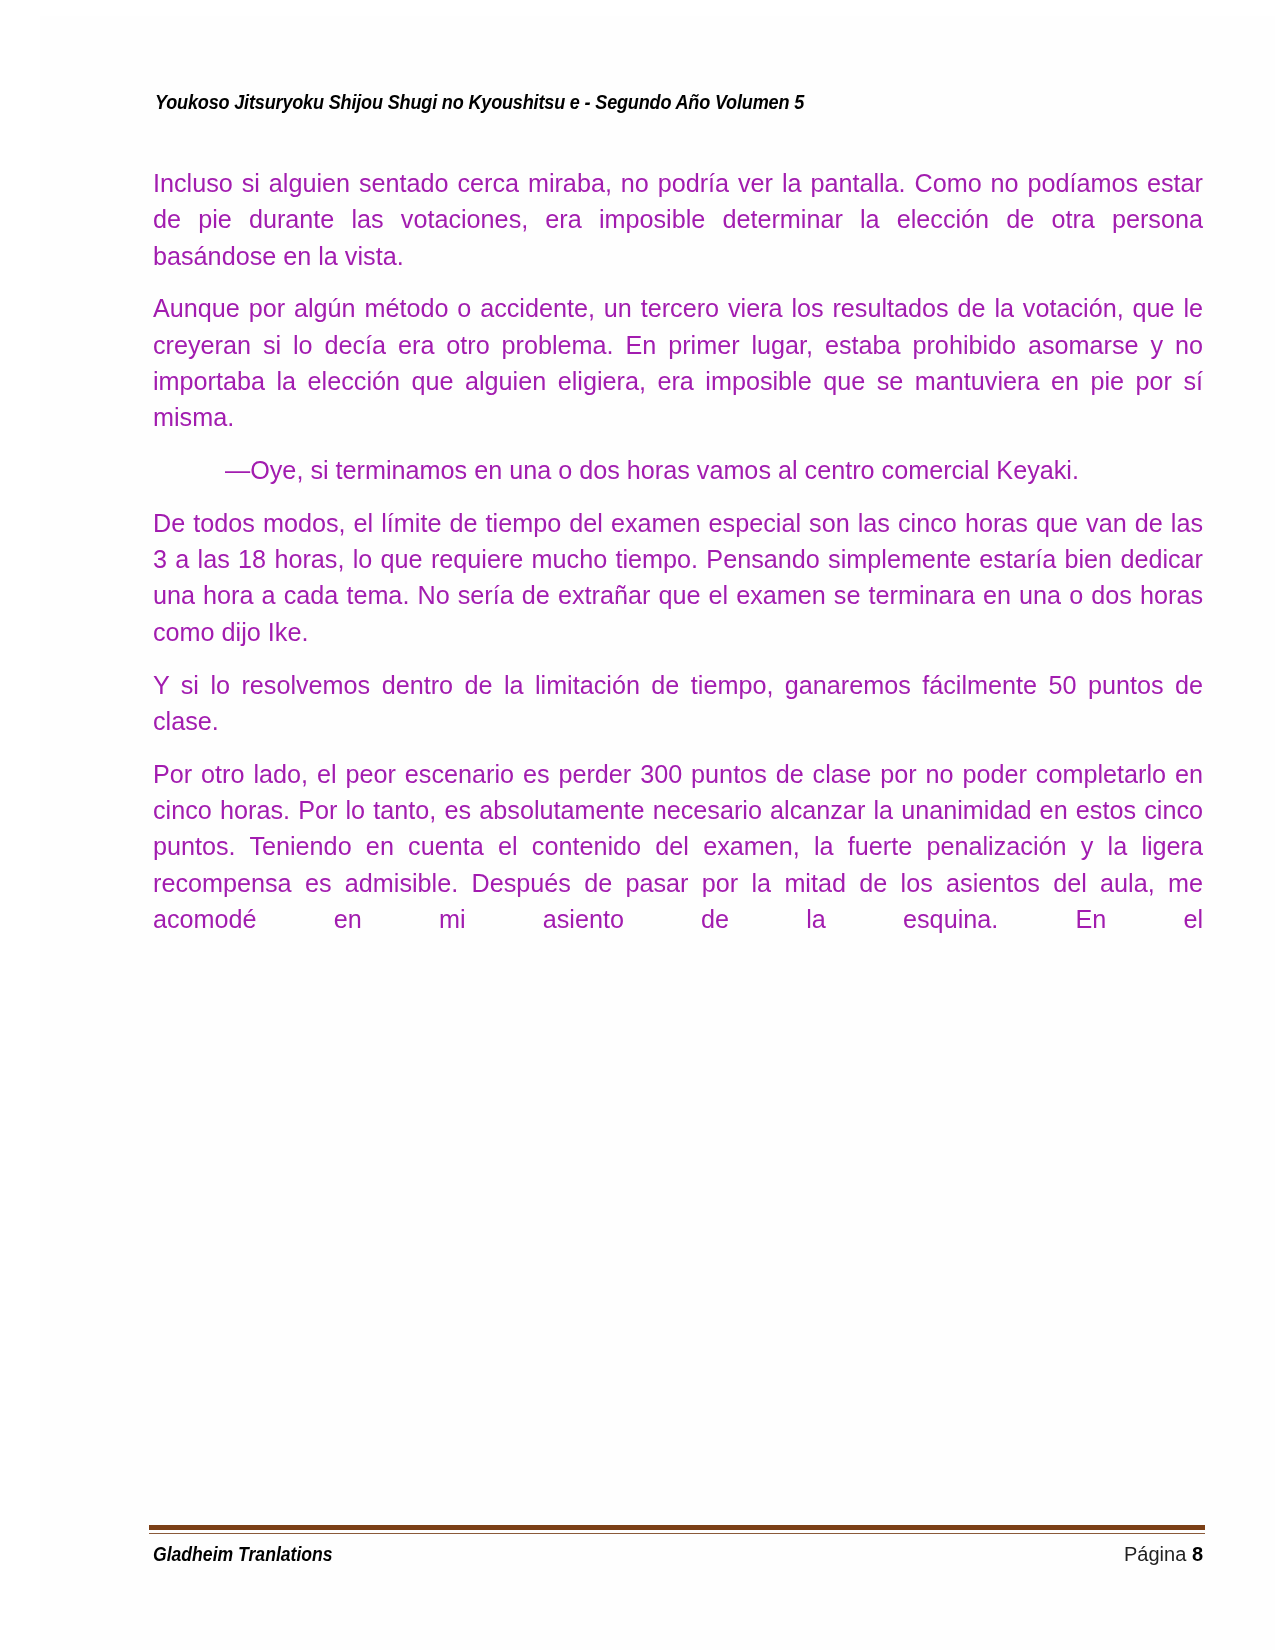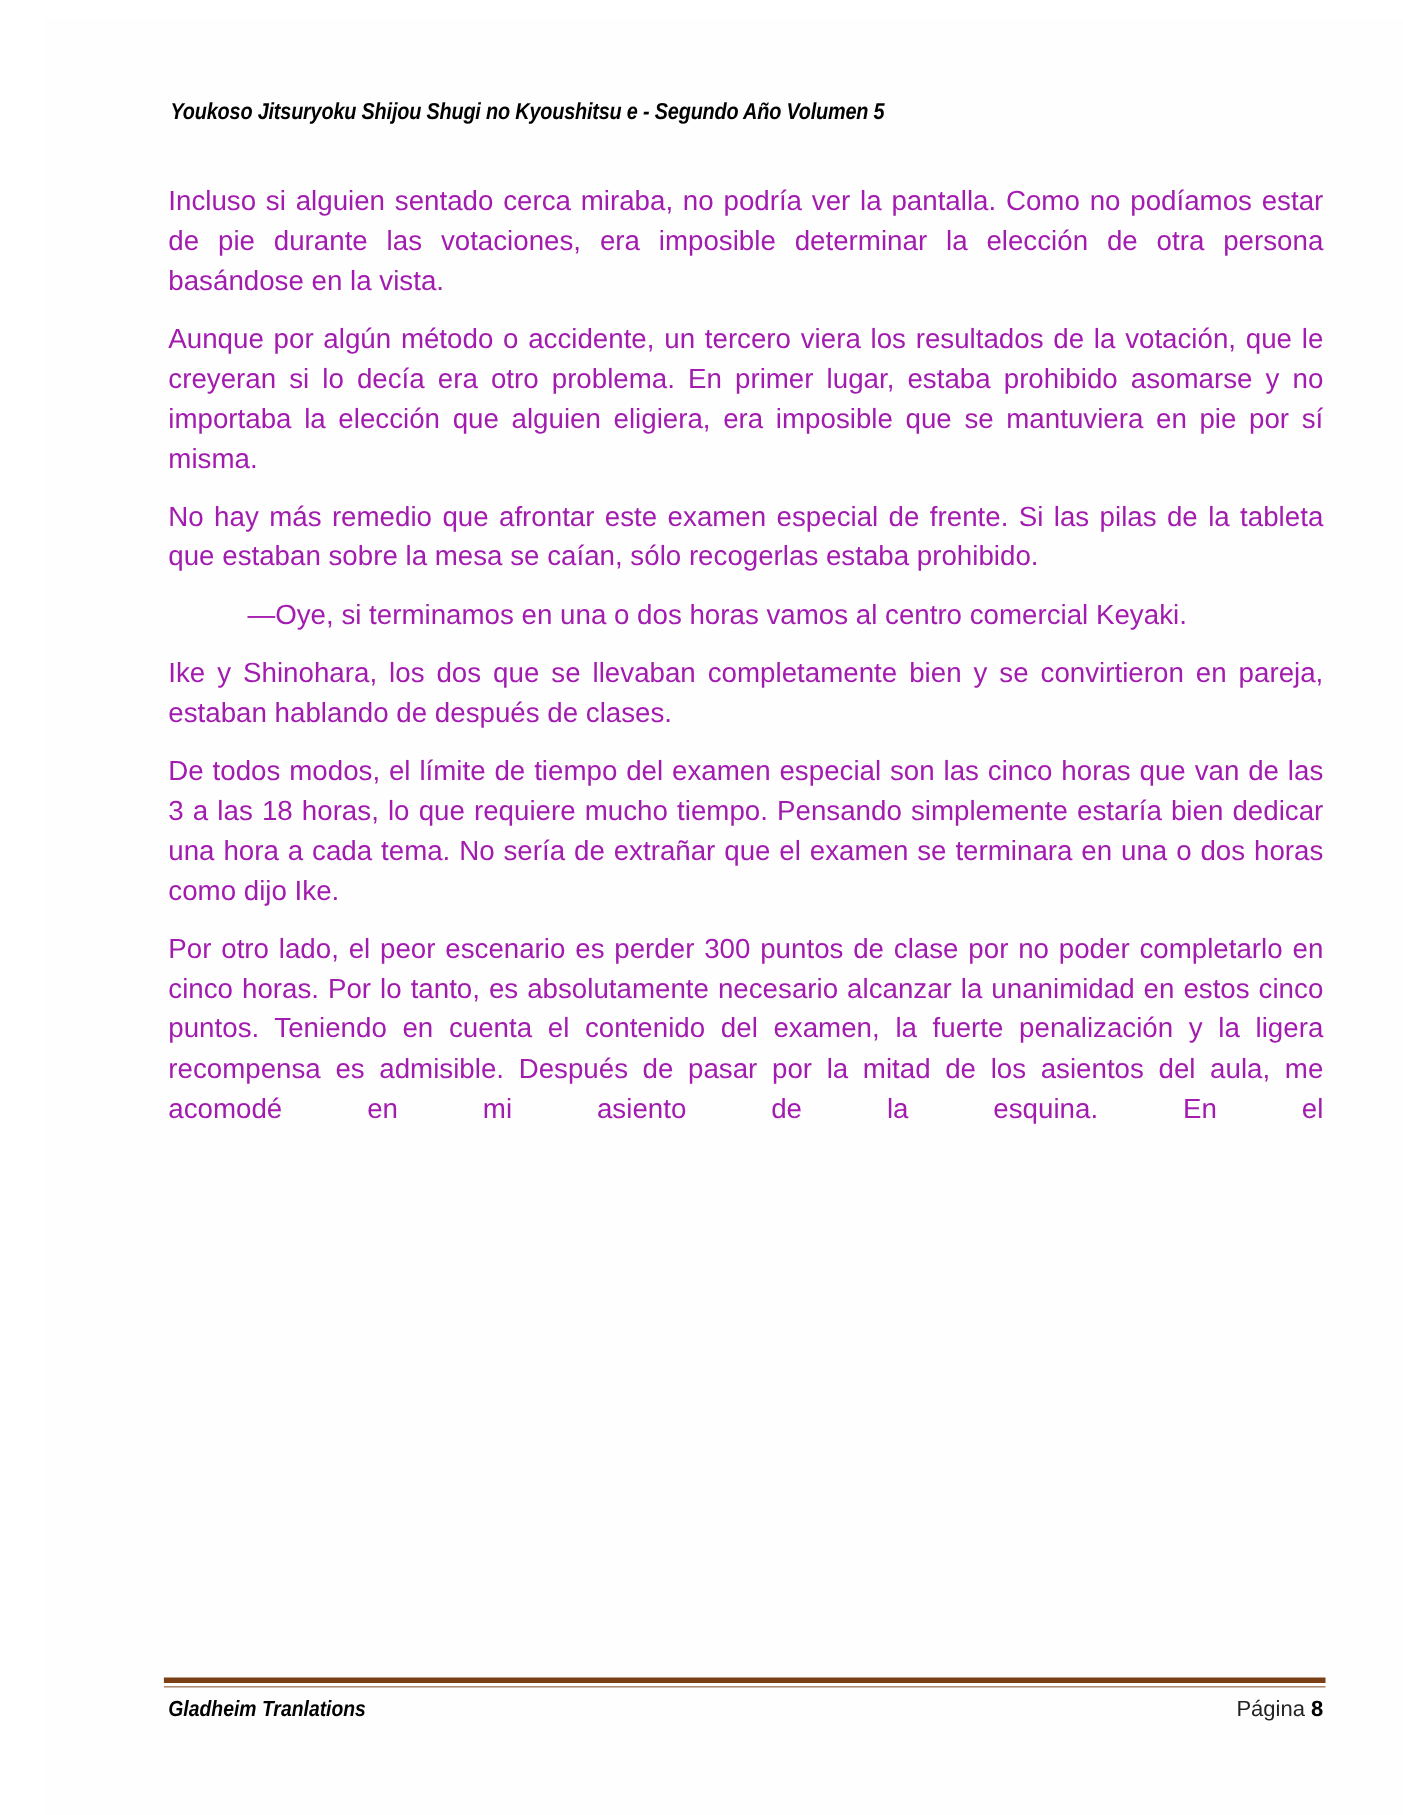--- a/index.html
+++ b/index.html
@@ -53,24 +53,23 @@
 </head>
 <body>
 
 <div class="page">
 
   <div class="running-header">Youkoso Jitsuryoku Shijou Shugi no Kyoushitsu e - Segundo Año Volumen 5</div>
 
   <div class="body-text">
     <p>Incluso si alguien sentado cerca miraba, no podría ver la pantalla. Como no podíamos estar de pie durante las votaciones, era imposible determinar la elección de otra persona basándose en la vista.</p>
     <p>Aunque por algún método o accidente, un tercero viera los resultados de la votación, que le creyeran si lo decía era otro problema. En primer lugar, estaba prohibido asomarse y no importaba la elección que alguien eligiera, era imposible que se mantuviera en pie por sí misma.</p>
-    <p>No hay más remedio que afrontar este examen especial de frente. Si las pilas de la tableta que estaban sobre la mesa se caían, sólo recogerlas estaba prohibido.</p>
     <p class="dialog">—Oye, si terminamos en una o dos horas vamos al centro comercial Keyaki.</p>
-    <p>Ike y Shinohara, los dos que se llevaban completamente bien y se convirtieron en pareja, estaban hablando de después de clases.</p>
     <p>De todos modos, el límite de tiempo del examen especial son las cinco horas que van de las 3 a las 18 horas, lo que requiere mucho tiempo. Pensando simplemente estaría bien dedicar una hora a cada tema. No sería de extrañar que el examen se terminara en una o dos horas como dijo Ike.</p>
+    <p>Y si lo resolvemos dentro de la limitación de tiempo, ganaremos fácilmente 50 puntos de clase.</p>
     <p class="last">Por otro lado, el peor escenario es perder 300 puntos de clase por no poder completarlo en cinco horas. Por lo tanto, es absolutamente necesario alcanzar la unanimidad en estos cinco puntos. Teniendo en cuenta el contenido del examen, la fuerte penalización y la ligera recompensa es admisible. Después de pasar por la mitad de los asientos del aula, me acomodé en mi asiento de la esquina. En el</p>
   </div>
 
   <div class="footer-rule-thick"></div>
   <div class="footer-rule-thin"></div>
 
   <div class="footer-left">Gladheim Tranlations</div>
   <div class="footer-right">
     <span>Página</span>
     <span class="page-num">8</span>

